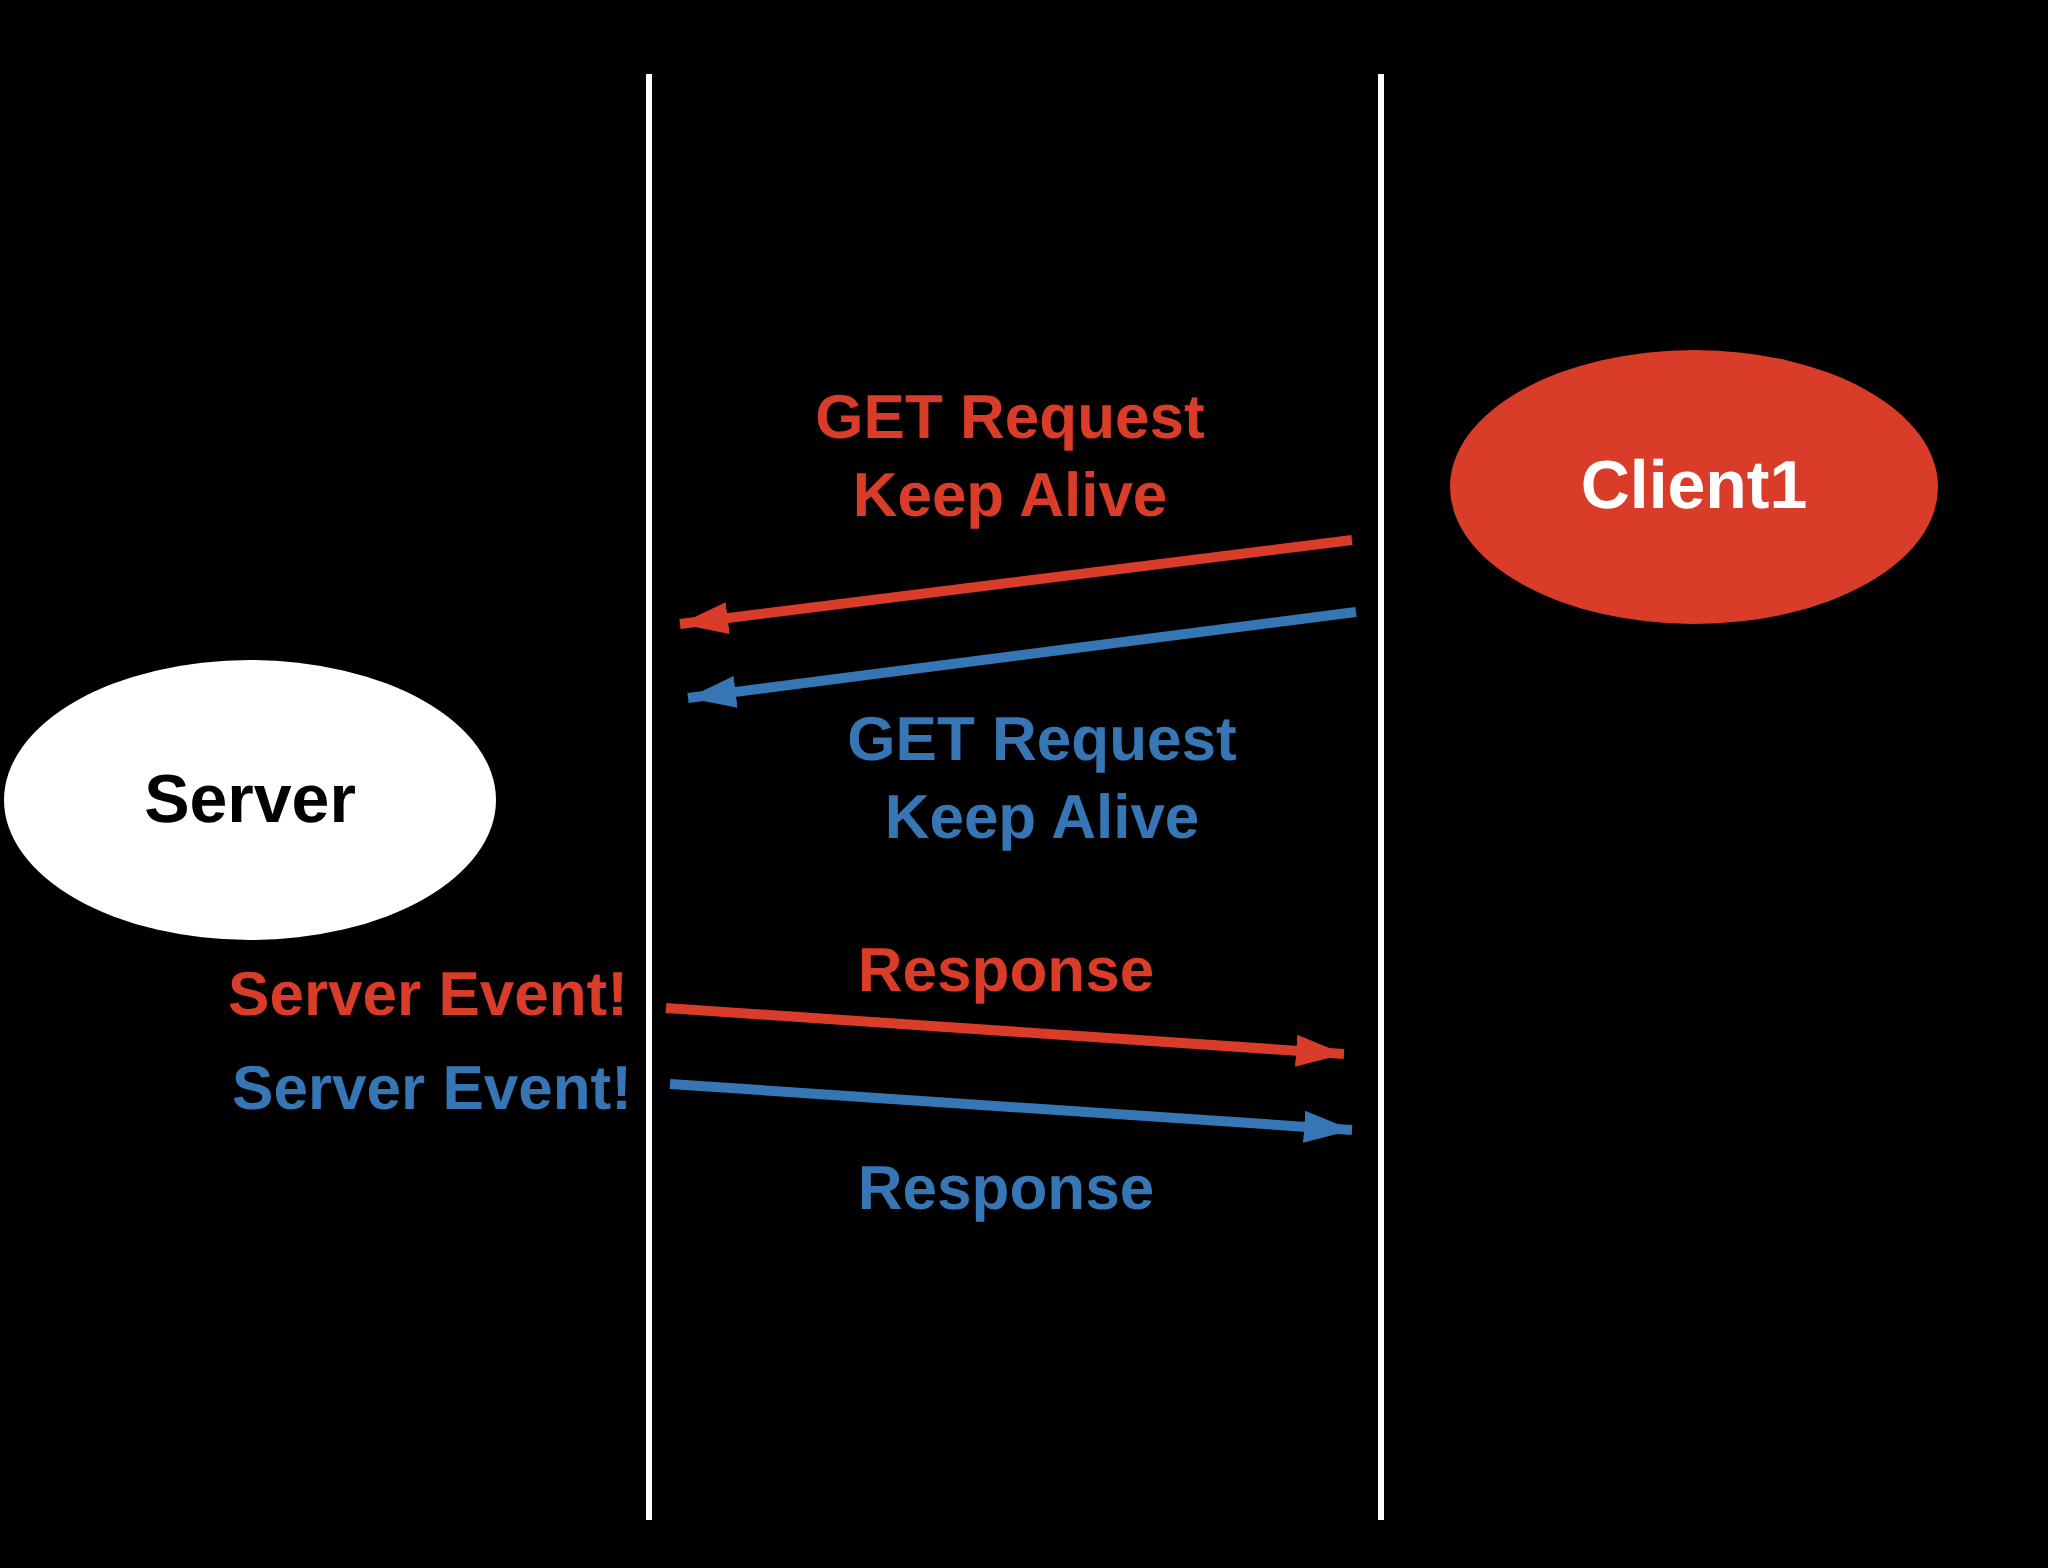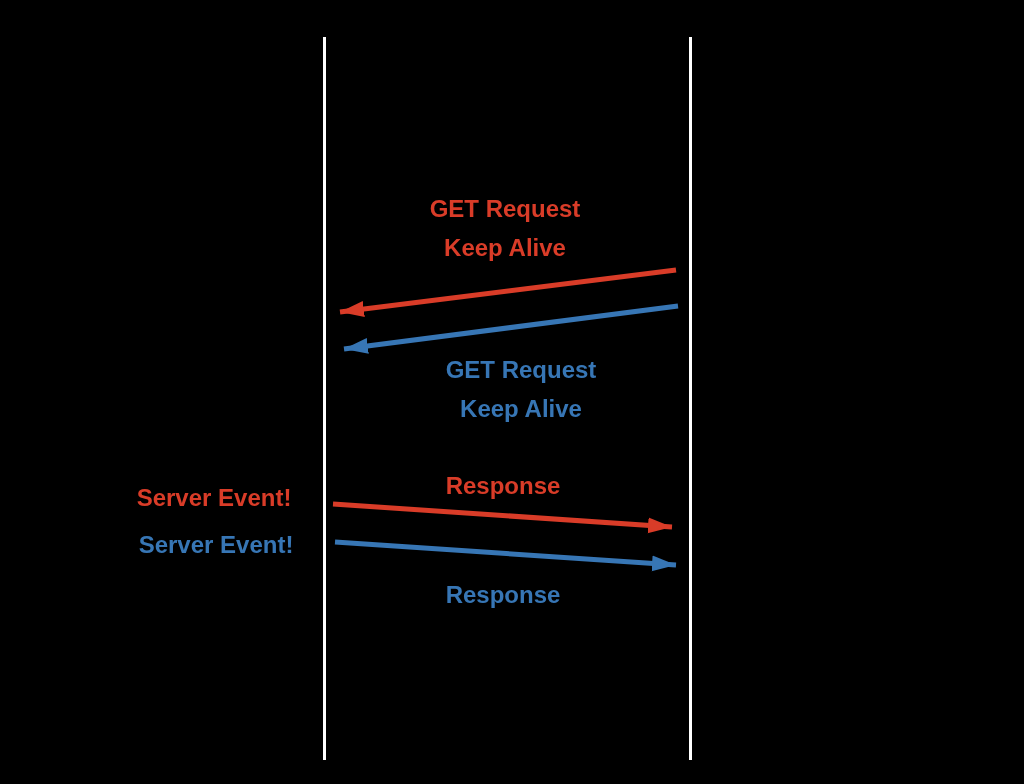--- a/index.html
+++ b/index.html
@@ -52,21 +52,21 @@
     top: 449px;
     width: 246px;
     height: 136px;
     background: var(--blue, #3776b5);
     color: var(--client-text, #fff);
   }
   .msg-label {
     position: absolute;
     transform: translate(-50%, -50%);
     font-weight: bold;
-    font-size: 24px;
+    font-size: 31px;
     line-height: 39px;
     text-align: center;
     white-space: nowrap;
   }
   .red-text  { color: var(--red, #d93c28); }
   .blue-text { color: var(--blue, #3776b5); }
   .lbl-req-red    { left: 505px; top: 228px; }
   .lbl-req-blue   { left: 521px; top: 389px; }
   .lbl-resp-red   { left: 503px; top: 485px; }
   .lbl-resp-blue  { left: 503px; top: 594px; }
@@ -90,21 +90,27 @@
 
     <line x1="324.5" y1="37" x2="324.5" y2="760" stroke="var(--lifeline, #fff)" stroke-width="3"></line>
     <line x1="690.5" y1="37" x2="690.5" y2="760" stroke="var(--lifeline, #fff)" stroke-width="3"></line>
 
     <line x1="676" y1="270" x2="340" y2="312" stroke="var(--red, #d93c28)" stroke-width="5" marker-end="url(#head-red)"></line>
     <line x1="678" y1="306" x2="344" y2="349" stroke="var(--blue, #3776b5)" stroke-width="5" marker-end="url(#head-blue)"></line>
     <line x1="333" y1="504" x2="672" y2="527" stroke="var(--red, #d93c28)" stroke-width="5" marker-end="url(#head-red)"></line>
     <line x1="335" y1="542" x2="676" y2="565" stroke="var(--blue, #3776b5)" stroke-width="5" marker-end="url(#head-blue)"></line>
   </svg>
 
+  <div class="node node-server">
+    <span>Server</span>
+  </div>
 
+  <div class="node node-client1">
+    <span>Client1</span>
+  </div>
 
 
   <div class="msg-label red-text lbl-req-red">
     <div>GET Request</div>
     <div>Keep Alive</div>
   </div>
 
   <div class="msg-label blue-text lbl-req-blue">
     <div>GET Request</div>
     <div>Keep Alive</div>

